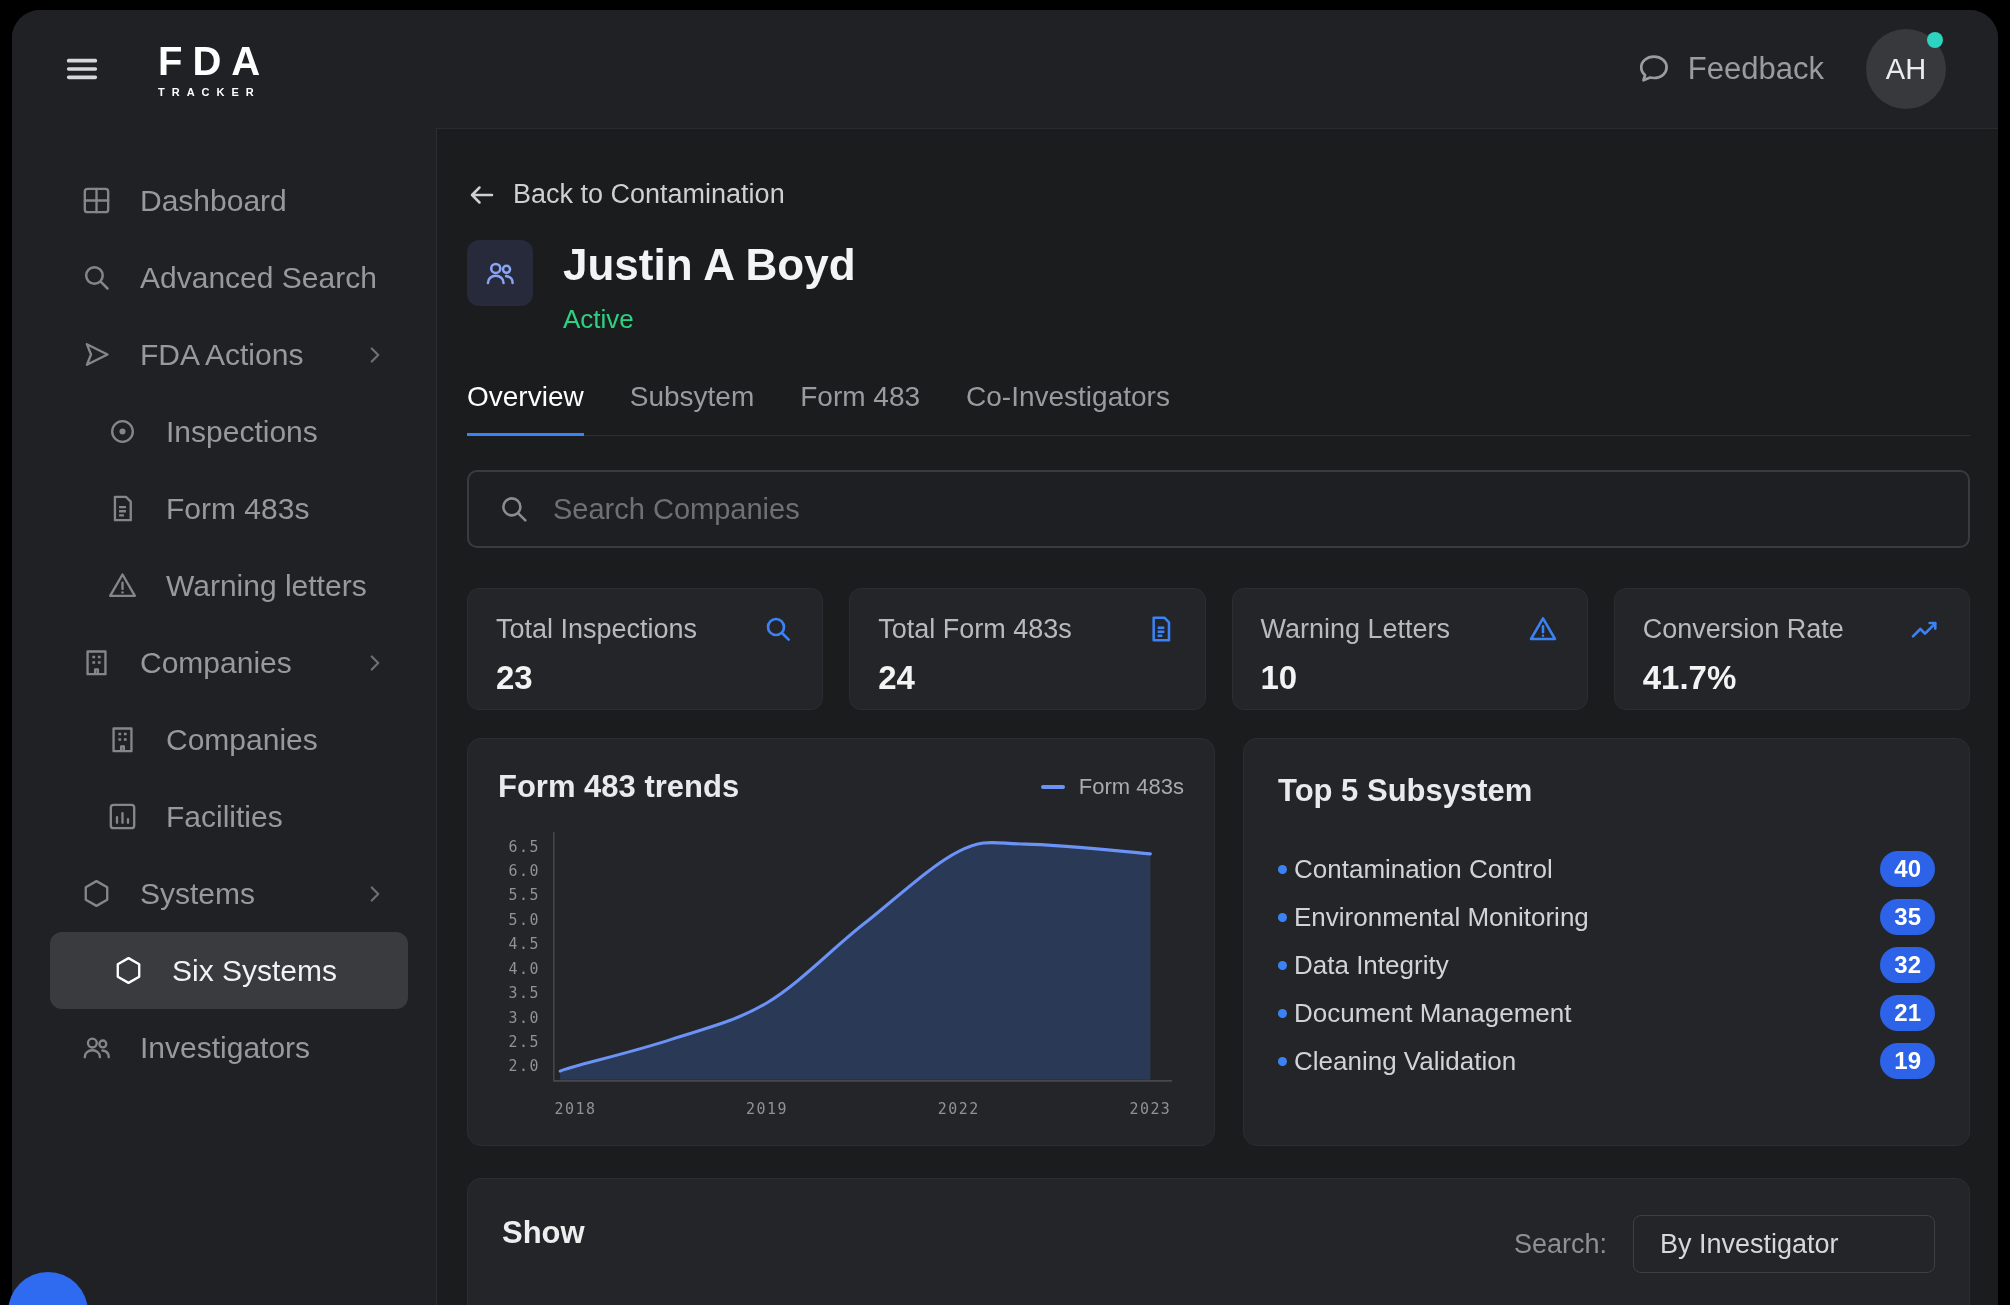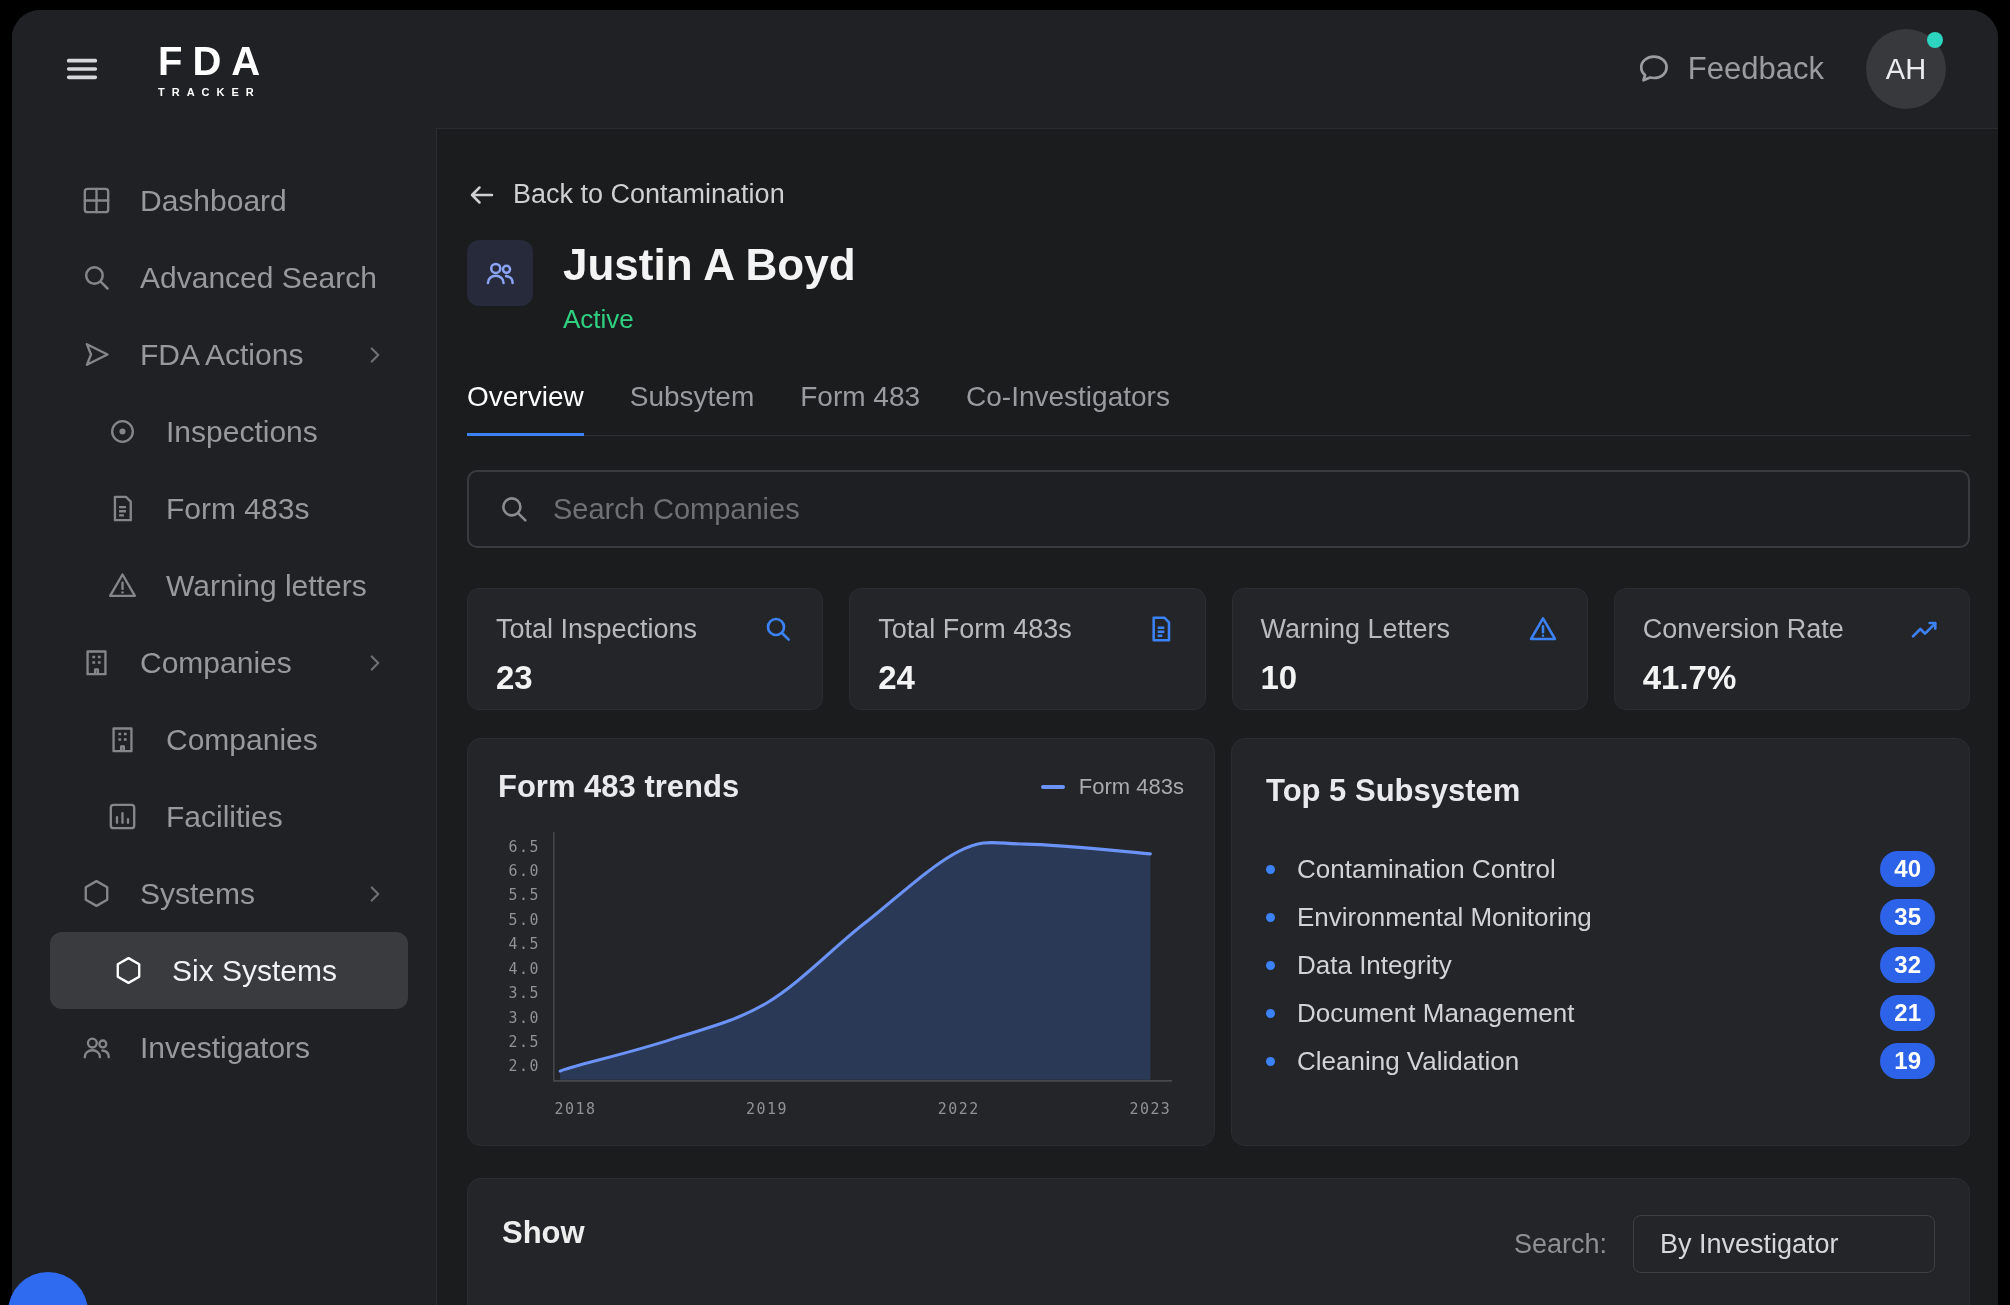--- a/index.html
+++ b/index.html
@@ -68,38 +68,38 @@
   
   .stats { display:flex; gap:26px; margin-top:40px; }
   .stat { flex:1; background:#242528; border:1px solid #2c2d30; border-radius:12px;
     padding:24px 28px; height:122px; }
   .stat .row1 { display:flex; align-items:flex-end; }
   .stat .lbl { font-size:27px; color:#b9babd; }
   .stat .ic { width:32px; height:32px; color:#3b82f6; margin-left:auto; }
   .stat .val { font-size:33px; font-weight:600; color:#f3f3f4; margin-top:14px; }
 
   
-  .charts { display:flex; gap:16px; margin-top:28px; }
+  .charts { display:flex; gap:28px; margin-top:28px; }
   .card { background:#242528; border:1px solid #2c2d30; border-radius:14px; }
   .trend { flex:0 0 748px; height:408px; padding:30px 30px 16px; }
   .trend .head { display:flex; align-items:center; }
   .trend .title { font-size:31px; font-weight:600; color:#eaeaec; }
   .legend { margin-left:auto; display:flex; align-items:center; gap:14px; }
   .legend .dash { width:24px; height:4px; border-radius:2px; background:#6b93f7; }
   .legend .txt { font-size:22px; color:#a9aaae; }
   .trend svg { width:100%; height:330px; margin-top:4px; }
   .tick { font-family:"DejaVu Sans Mono", monospace; font-size:15px; fill:#909297;
     letter-spacing:1.5px; }
 
   .subsys { flex:1; height:408px; padding:34px 34px; }
   .subsys .title { font-size:31px; font-weight:600; color:#eaeaec; }
   .sslist { margin-top:36px; }
   .ssitem { display:flex; align-items:center; height:48px; }
   .ssitem .dot { width:9px; height:9px; border-radius:50%; background:#3b82f6; flex:none; }
-  .ssitem .lb { font-size:26px; color:#d2d3d5; margin-left:22px; }
+  .ssitem .lb { font-size:26px; color:#d2d3d5; margin-left:7px; }
   .ssitem .badge { margin-left:auto; background:#2c63e8; color:#fff; font-size:24px;
     font-weight:700; border-radius:999px; padding:4px 14px; min-width:32px;
     text-align:center; cursor:pointer; }
 
   
   .tablecard { margin-top:32px; padding:36px 0 0; min-height:420px; }
   .tc-head { display:flex; align-items:flex-start; padding:0 34px; }
   .tc-head .show { font-size:31px; font-weight:600; color:#eeeeef; }
   .tc-head .srch { margin-left:auto; display:flex; align-items:center; gap:26px; }
   .tc-head .srch .lab { font-size:27px; color:#8f9093; }

